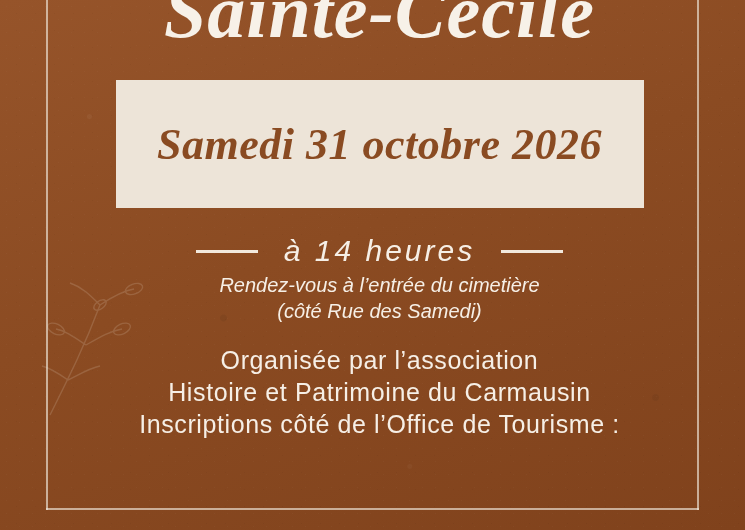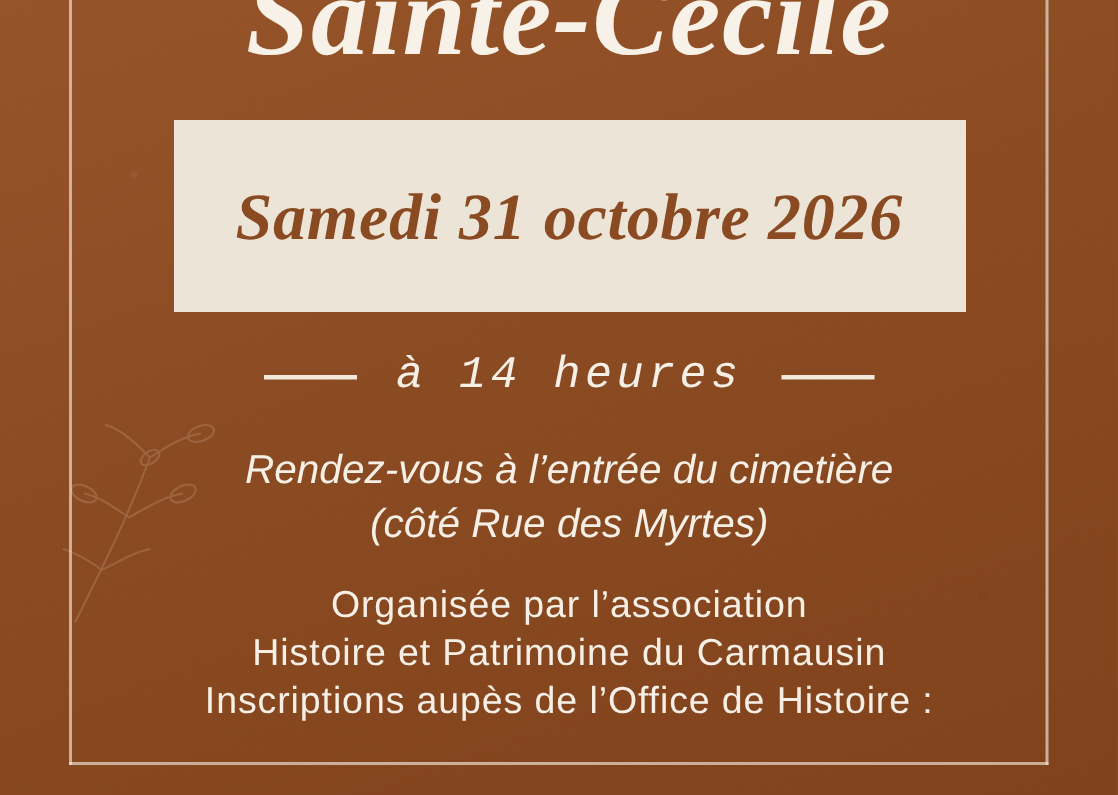--- a/index.html
+++ b/index.html
@@ -115,33 +115,33 @@
     justify-content: center;
     gap: 26px;
     margin-top: 26px;
   }
   .rule {
     width: 62px;
     height: 3px;
     background: #f2e9dd;
   }
   .time-text {
-    font-family: Liberation Mono, monospace;
+    font-family: Liberation Sans, sans-serif;
     font-style: italic;
     font-size: 30px;
     letter-spacing: 3px;
     color: #f6efe6;
     white-space: nowrap;
   }
 
   .meeting {
-    margin-top: 28px;
+    margin-top: 4px;
     font-family: "Liberation Sans", sans-serif;
     font-style: italic;
-    font-size: 27px;
+    font-size: 20px;
     line-height: 1.3;
     color: #f6efe6;
   }
   .meeting .line2 { display: block; }
 
   .org {
     margin-top: 20px;
     font-family: "Liberation Sans", sans-serif;
     font-size: 25px;
     line-height: 1.28;
@@ -185,23 +185,23 @@
     </div>
 
     <div class="time-row">
       <span class="rule"></span>
       <span class="time-text">à 14 heures</span>
       <span class="rule"></span>
     </div>
 
     <div class="meeting">
       <div>Rendez-vous à l’entrée du cimetière</div>
-      <div class="line2">(côté Rue des Myrtes)</div>
+      <div class="line2">(côté Rue des Samedi)</div>
     </div>
 
     <div class="org">
       <div>Organisée par l’association</div>
       <div>Histoire et Patrimoine du Carmausin</div>
-      <div>Inscriptions aupès de l’Office de Histoire :</div>
+      <div>Inscriptions côté de l’Office de Tourisme :</div>
     </div>
 
   </div>
 </div>
 
 </body></html>

